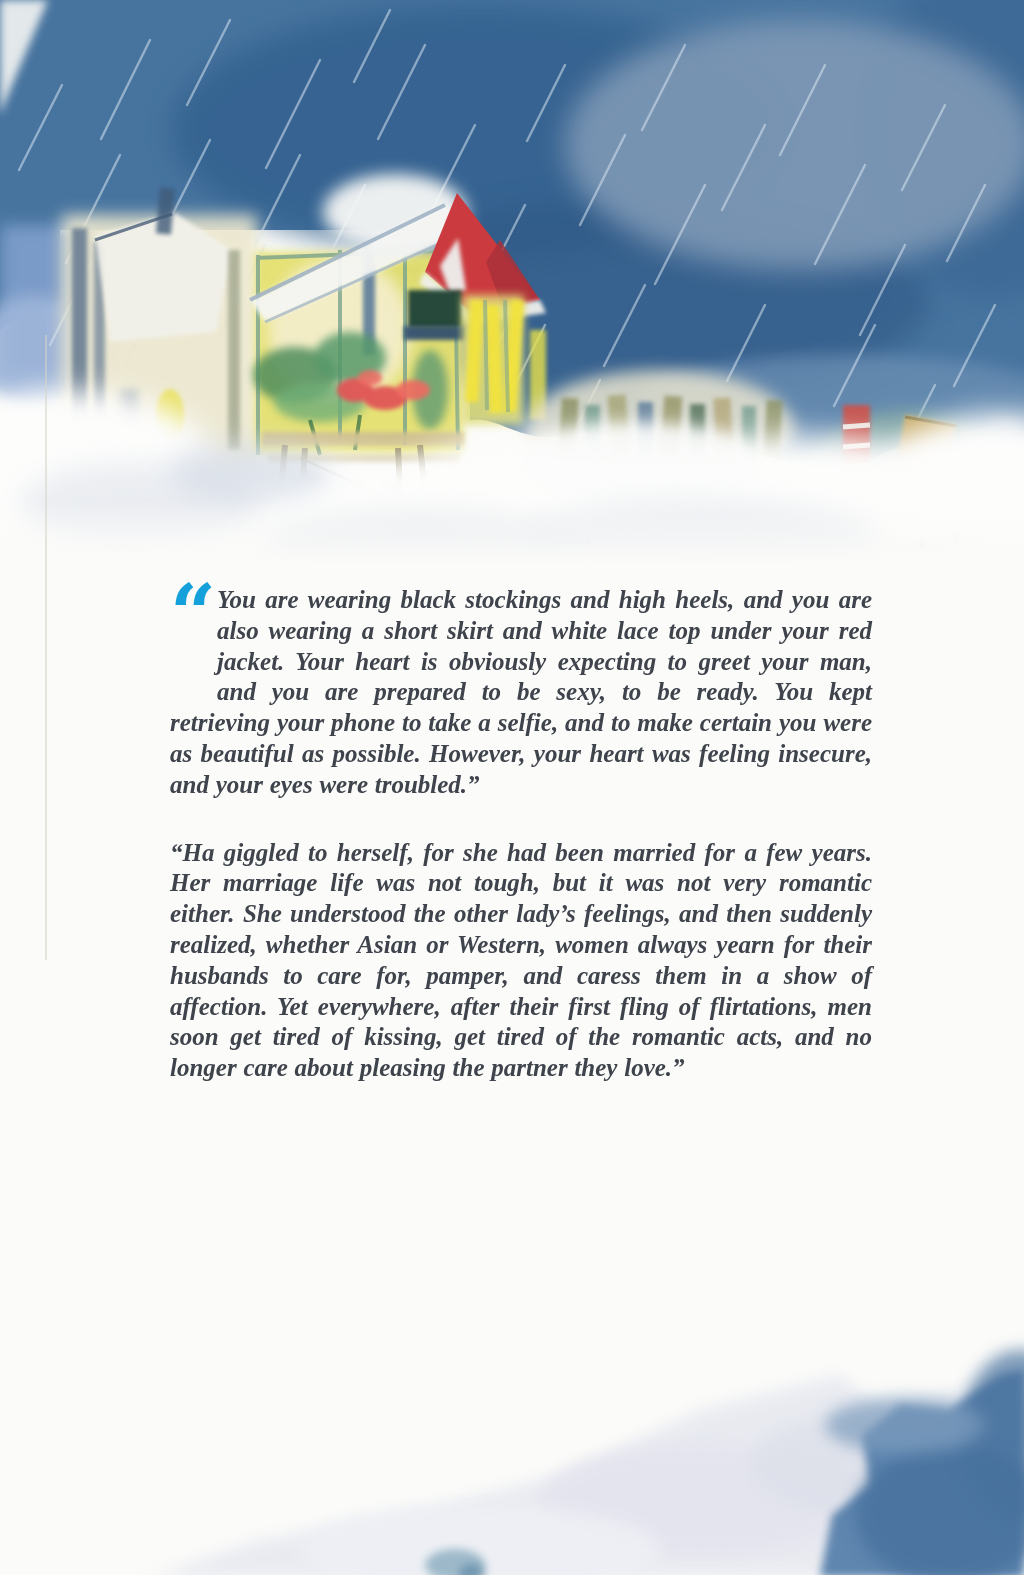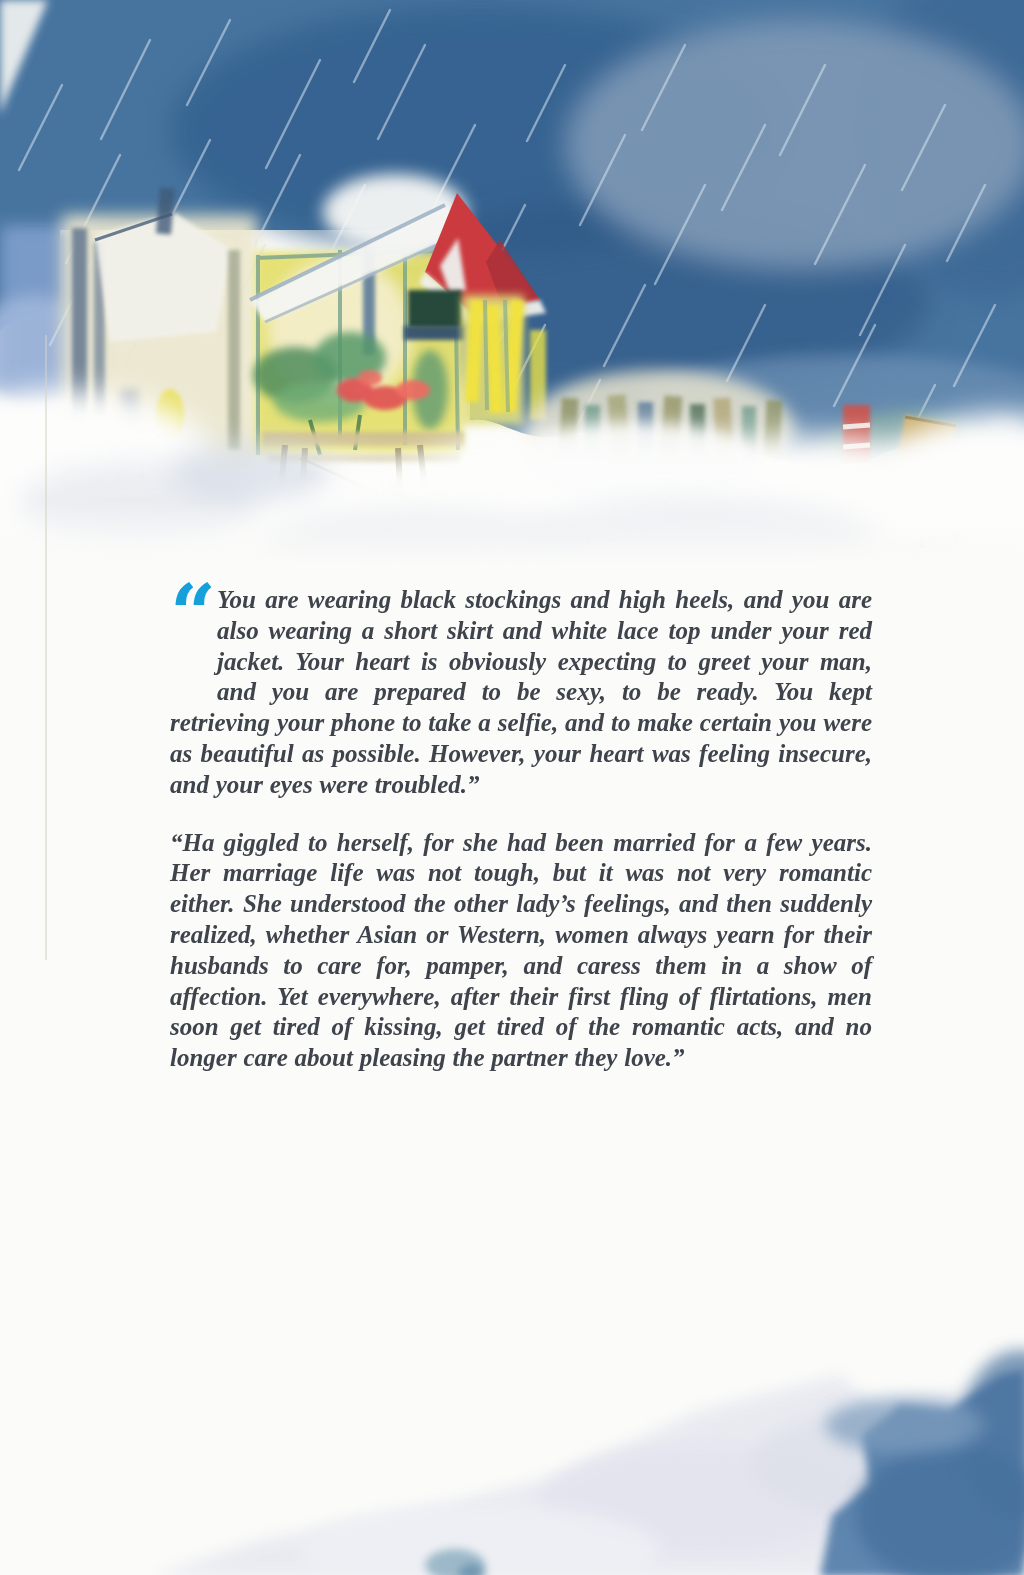--- a/index.html
+++ b/index.html
@@ -34,21 +34,21 @@
   .para{
     margin:0 152px 0 170px;
     font-size:25px;
     line-height:30.8px;
     font-style:italic;
     font-weight:600;
     color:#3e434c;
     text-align:justify;
     word-spacing:.5px;
   }
-  .para + .para{margin-top:27px;}
+  .para + .para{margin-top:37px;}
   .bigquote{
     float:left;
     width:47px;height:96px;
     overflow:visible;
   }
   .bigquote .glyph{
     display:block;
     font-size:80px;
     line-height:58px;
     font-style:normal;

